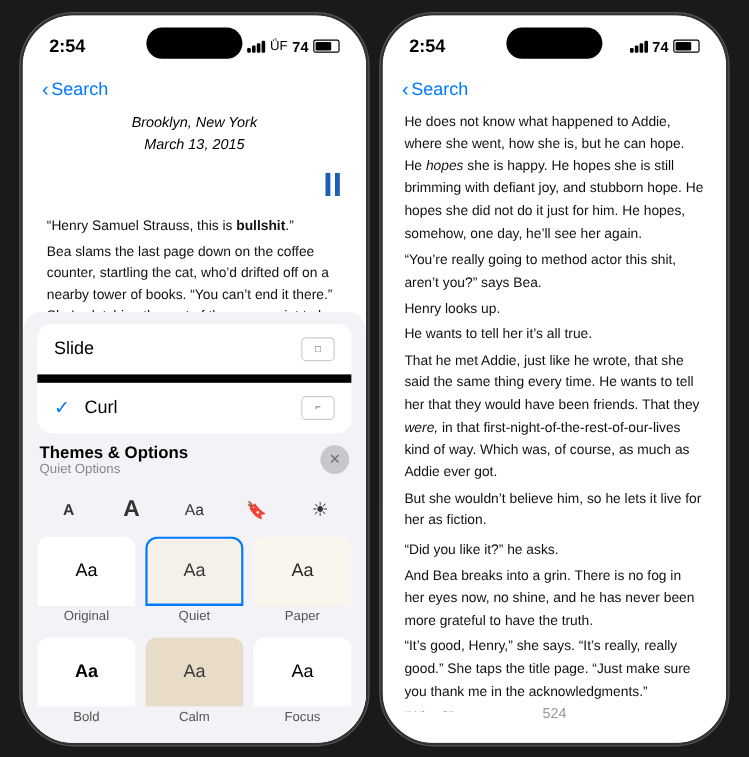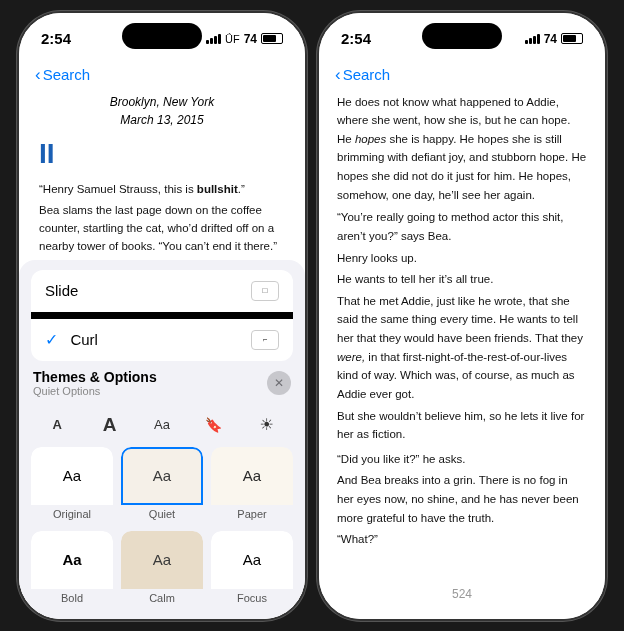--- a/index.html
+++ b/index.html
@@ -125,21 +125,21 @@
       line-height: 1.5;
       color: #000;
     }
     .book-header {
       text-align: center;
       font-style: italic;
       margin-bottom: 4px;
       font-size: 12px;
     }
     .chapter-num {
-      text-align: left;
+      text-align: right;
       font-size: 28px;
       font-weight: 700;
       color: #1a5fb4;
       margin-bottom: 6px;
     }
     .book-text {
       font-size: 11.5px;
       line-height: 1.55;
       color: #111;
     }
@@ -449,20 +449,21 @@
 
       <div style="padding: 0 18px; font-size:11.5px; line-height:1.62; color:#111; height:500px; overflow:hidden;">
         <p>He does not know what happened to Addie, where she went, how she is, but he can hope. He <span class="italic">hopes</span> she is happy. He hopes she is still brimming with defiant joy, and stubborn hope. He hopes she did not do it just for him. He hopes, somehow, one day, he’ll see her again.</p>
         <p style="margin-top:4px">“You’re really going to method actor this shit, aren’t you?” says Bea.</p>
         <p style="margin-top:3px">Henry looks up.</p>
         <p style="margin-top:3px">He wants to tell her it’s all true.</p>
         <p style="margin-top:3px">That he met Addie, just like he wrote, that she said the same thing every time. He wants to tell her that they would have been friends. That they <span class="italic">were,</span> in that first-night-of-the-rest-of-our-lives kind of way. Which was, of course, as much as Addie ever got.</p>
         <p style="margin-top:3px">But she wouldn’t believe him, so he lets it live for her as fiction.</p>
         <p style="margin-top:6px">“Did you like it?” he asks.</p>
         <p style="margin-top:3px">And Bea breaks into a grin. There is no fog in her eyes now, no shine, and he has never been more grateful to have the truth.</p>
+        <p style="margin-top:3px">“It’s good, Henry,” she says. “It’s really, really good.” She taps the title page. “Just make sure you thank me in the acknowledgments.”</p>
         <p style="margin-top:3px">“What?”</p>
 
       </div>
       <div class="page-num">524</div>
     </div>
   </div>
 
 </div>
 
 </body></html>

